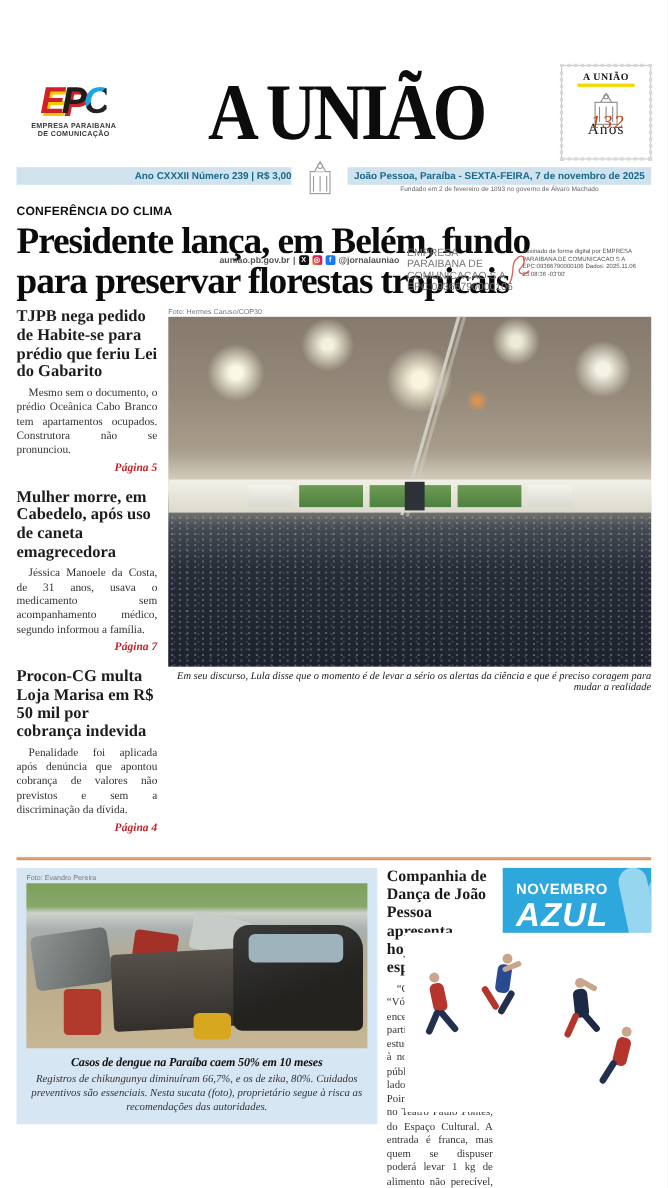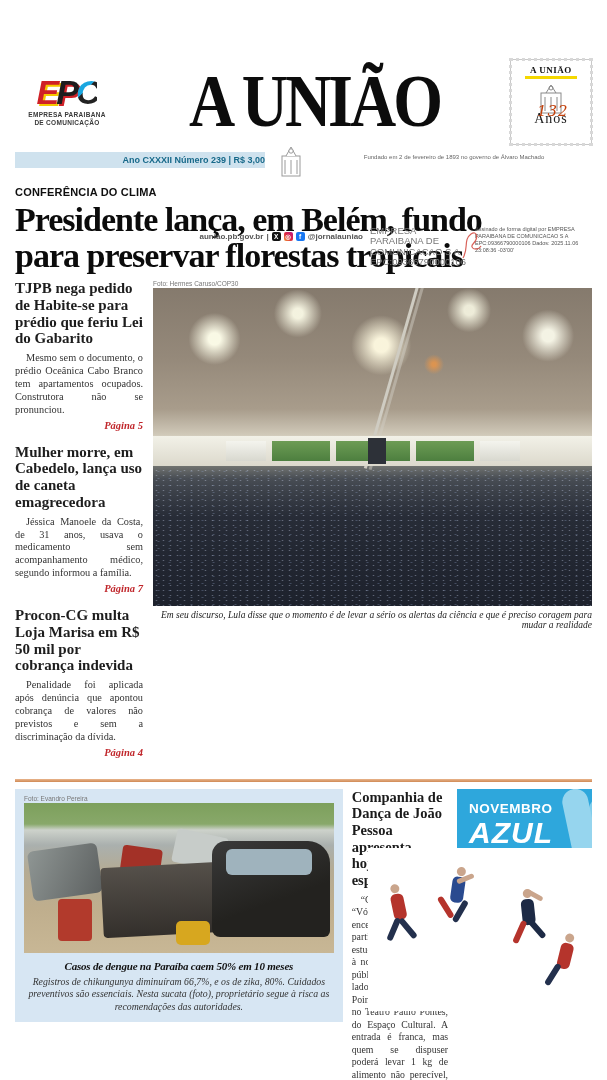--- a/index.html
+++ b/index.html
@@ -197,20 +197,23 @@
           <rect x="6" y="14" width="18" height="20"></rect>
           <path d="M10 14 L15 5 L20 14"></path>
           <circle cx="15" cy="9" r="2.2"></circle>
           <line x1="9" y1="18" x2="9" y2="32"></line>
             <line x1="15" y1="18" x2="15" y2="32"></line>
             <line x1="21" y1="18" x2="21" y2="32"></line>
         </g>
       </svg>
     </div>
     <div style="width:276px;">
+      <div class="bar right" style="width:100%;">
+        <span>João Pessoa, Paraíba - SEXTA-FEIRA, 7 de novembro de 2025</span>
+      </div>
       <div class="founded">Fundado em 2 de fevereiro de 1893 no governo de Álvaro Machado</div>
     </div>
   </div>
 
   <div class="meta-row">
     <div class="social">
       <span>auniao.pb.gov.br</span>
       <span>|</span>
       <span class="sicon x">X</span>
       <span class="sicon ig">◎</span>
@@ -235,21 +238,21 @@
   </div>
 
   <div class="main">
     <div class="leftcol">
       <div class="story">
         <h3>TJPB nega pedido de Habite-se para prédio que feriu Lei do Gabarito</h3>
         <p>Mesmo sem o documento, o prédio Oceânica Cabo Branco tem apartamentos ocupados. Construtora não se pronunciou.</p>
         <span class="pageref">Página 5</span>
       </div>
       <div class="story">
-        <h3>Mulher morre, em Cabedelo, lança uso de caneta emagrecedora</h3>
+        <h3>Mulher morre, em Cabedelo, após uso de caneta emagrecedora</h3>
         <p>Jéssica Manoele da Costa, de 31 anos, usava o medicamento sem acompanhamento médico, segundo informou a família.</p>
         <span class="pageref">Página 7</span>
       </div>
       <div class="story">
         <h3>Procon-CG multa Loja Marisa em R$ 50 mil por cobrança indevida</h3>
         <p>Penalidade foi aplicada após denúncia que apontou cobrança de valores não previstos e sem a discriminação da dívida.</p>
         <span class="pageref">Página 4</span>
       </div>
     </div>
     <div class="photocol">

